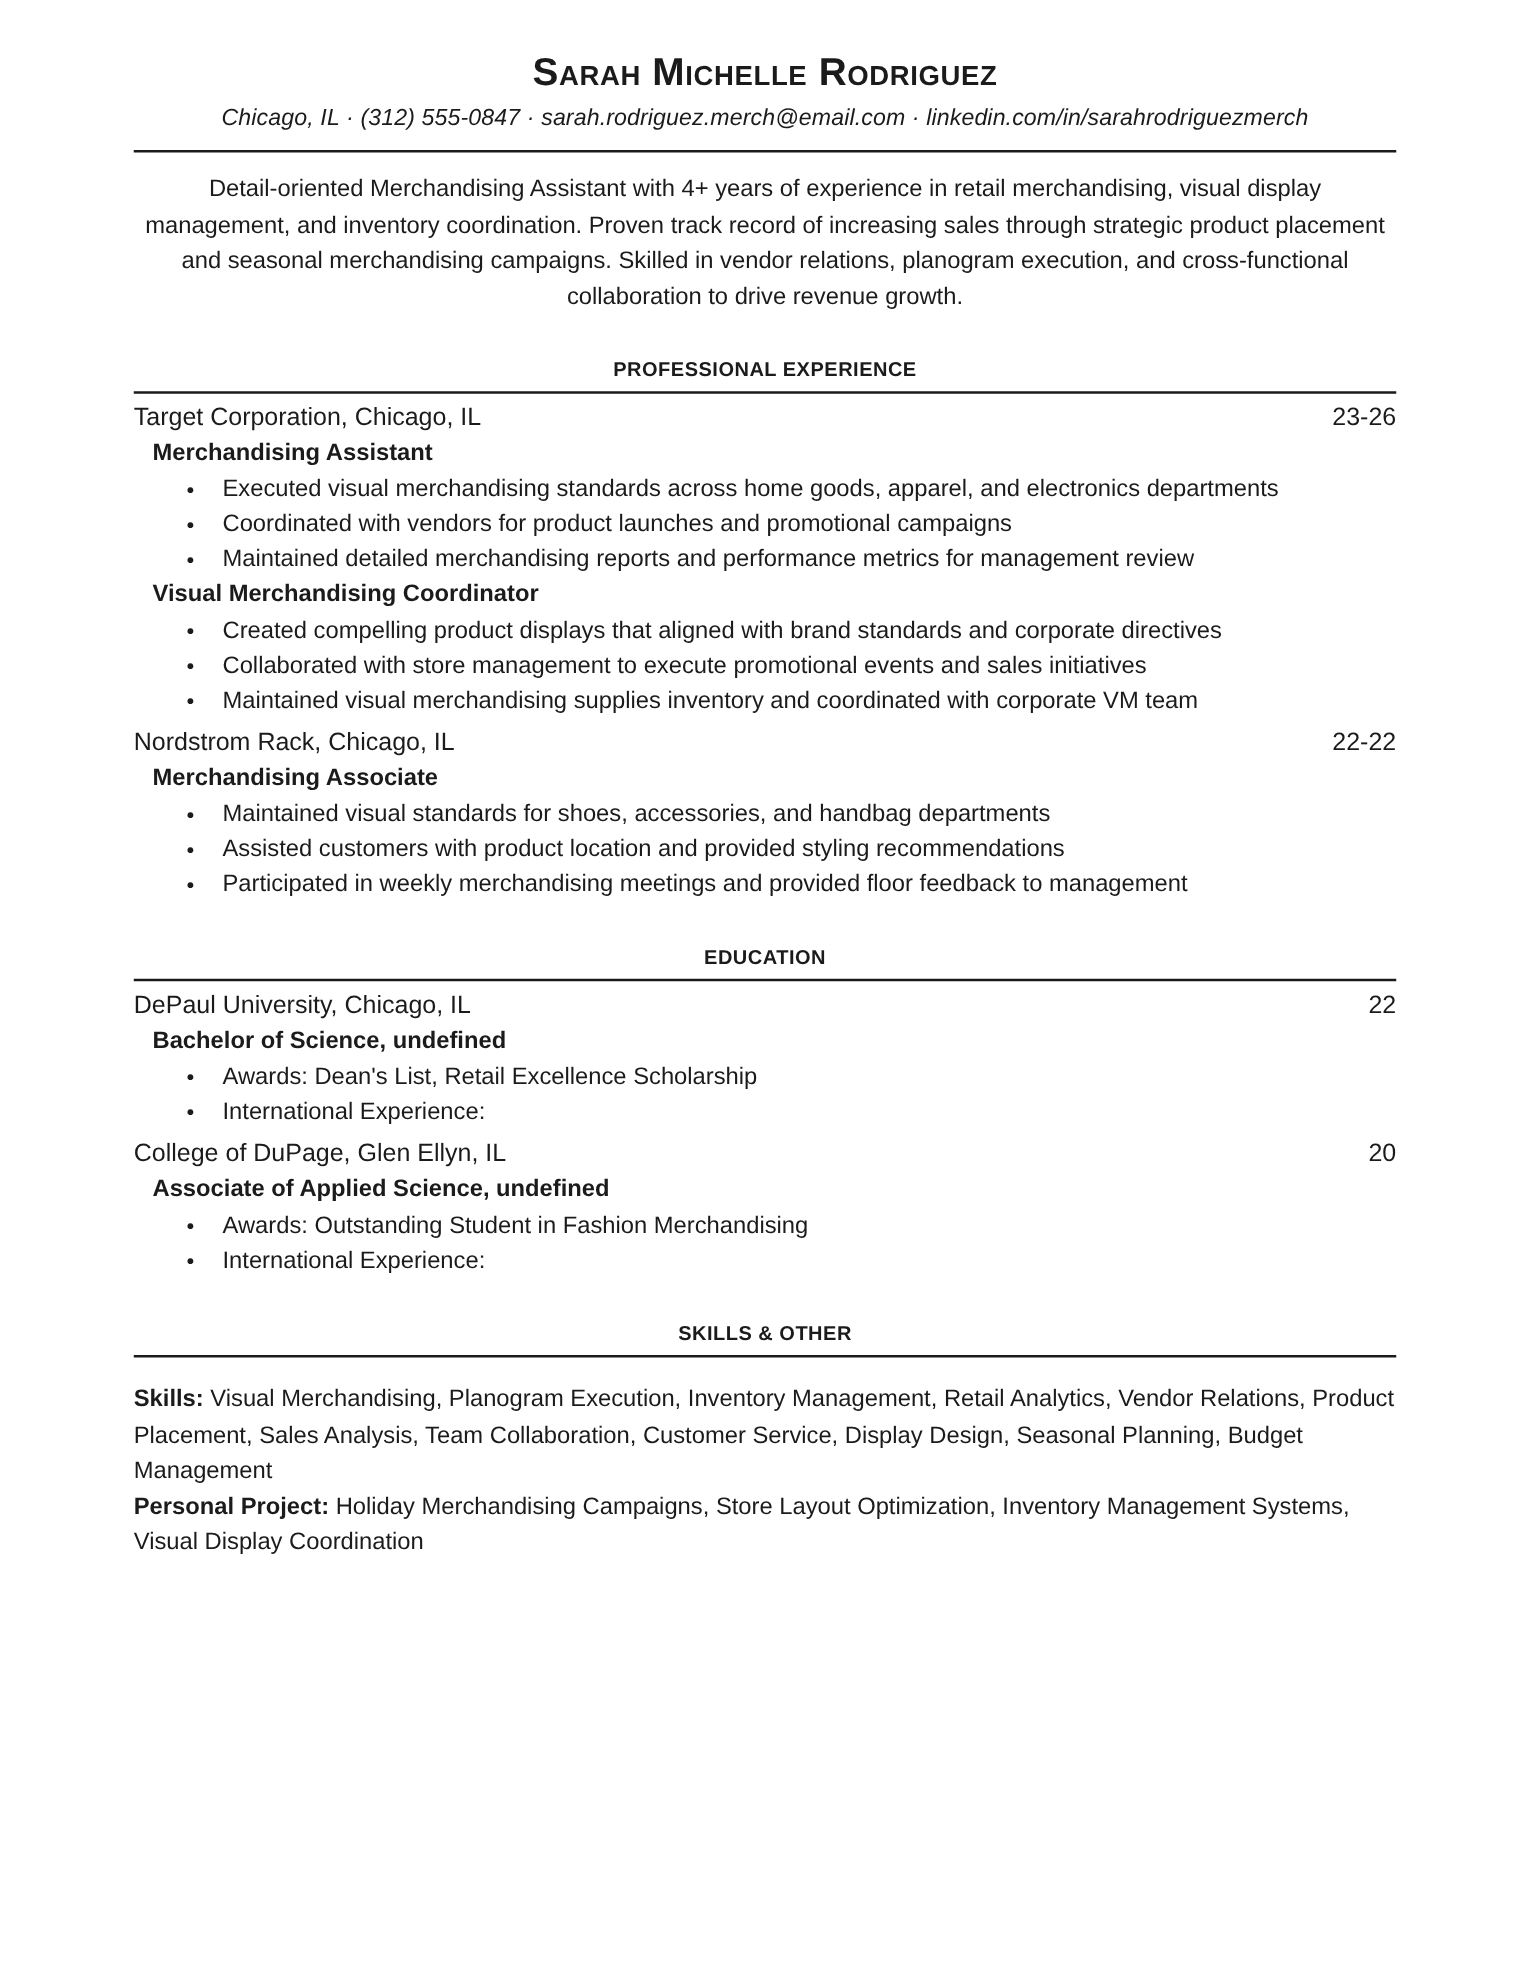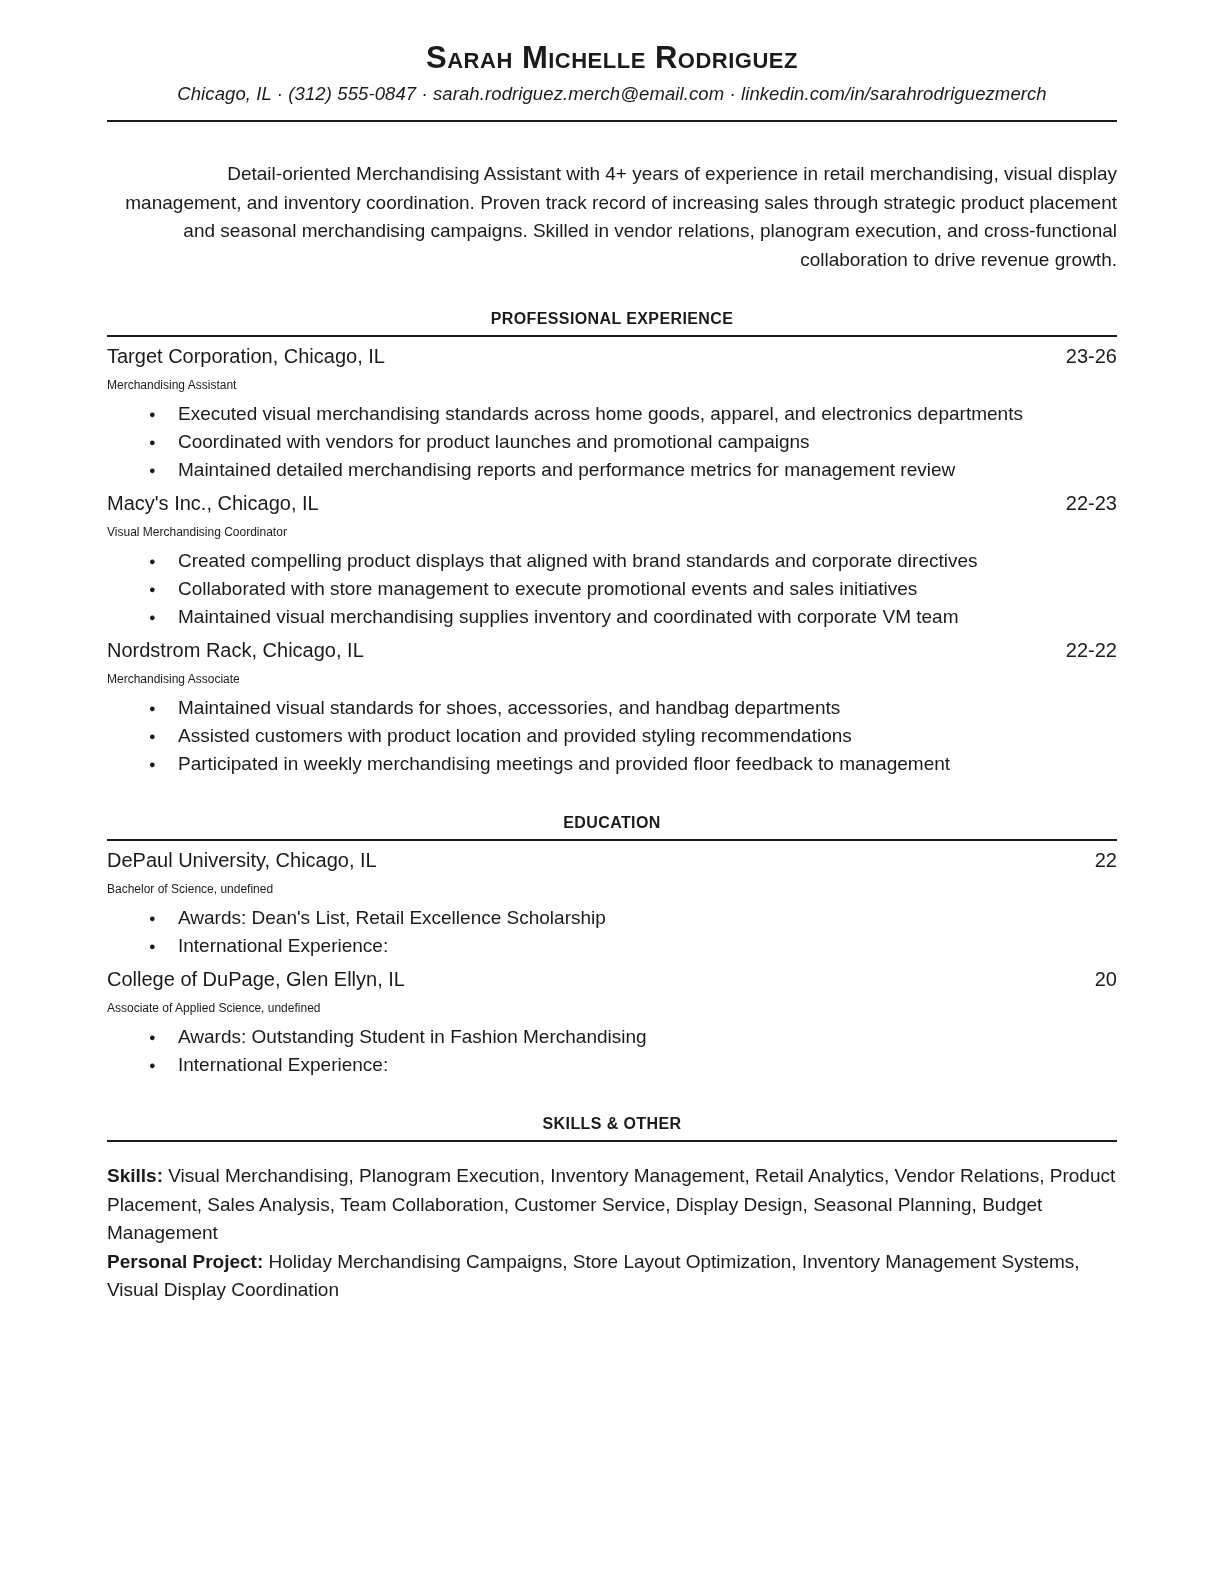--- a/index.html
+++ b/index.html
@@ -28,24 +28,24 @@
     font-size: 18.5px;
     line-height: 26px;
     margin-top: 5px;
     letter-spacing: 0.1px;
     font-style: italic;
   }
   .rule { border: none; border-top: 2.5px solid #1b1b1b; margin: 0; }
   .top-rule { margin-top: 13px; }
   
   .summary {
-    text-align: right;
+    text-align: center;
     font-size: 19px;
     line-height: 28.5px;
-    margin-top: 38px;
+    margin-top: 16px;
   }
   
   .section-title {
     text-align: center;
     font-size: 16px;
     font-weight: 700;
     letter-spacing: 0.4px;
     text-transform: uppercase;
     margin-top: 32px;
     line-height: 26px;
@@ -55,23 +55,24 @@
   .entry-head {
     display: flex;
     justify-content: space-between;
     align-items: center;
     font-size: 20px;
     line-height: 29px;
     margin-top: 5px;
   }
   .entry-dates { font-size: 20px; white-space: nowrap; }
   .entry-role {
-    font-size: 12px;
-    font-weight: 400;
+    font-size: 19px;
+    font-weight: 700;
     line-height: 28px;
+    margin-left: 15px;
   }
   ul.bullets { list-style: none; margin: 1px 0 0 0; padding: 0; }
   ul.bullets li {
     position: relative;
     padding-left: 71px;
     font-size: 19px;
     line-height: 28px;
   }
   ul.bullets li::before {
     content: "\25CF";
@@ -110,24 +111,20 @@
     </div>
     <div class="entry-role">Merchandising Assistant</div>
     <ul class="bullets">
       <li>Executed visual merchandising standards across home goods, apparel, and electronics departments</li>
       <li>Coordinated with vendors for product launches and promotional campaigns</li>
       <li>Maintained detailed merchandising reports and performance metrics for management review</li>
     </ul>
   </div>
 
   <div>
-    <div class="entry-head">
-      <span>Macy's Inc., Chicago, IL</span>
-      <span class="entry-dates">22-23</span>
-    </div>
     <div class="entry-role">Visual Merchandising Coordinator</div>
     <ul class="bullets">
       <li>Created compelling product displays that aligned with brand standards and corporate directives</li>
       <li>Collaborated with store management to execute promotional events and sales initiatives</li>
       <li>Maintained visual merchandising supplies inventory and coordinated with corporate VM team</li>
     </ul>
   </div>
 
   <div>
     <div class="entry-head">

